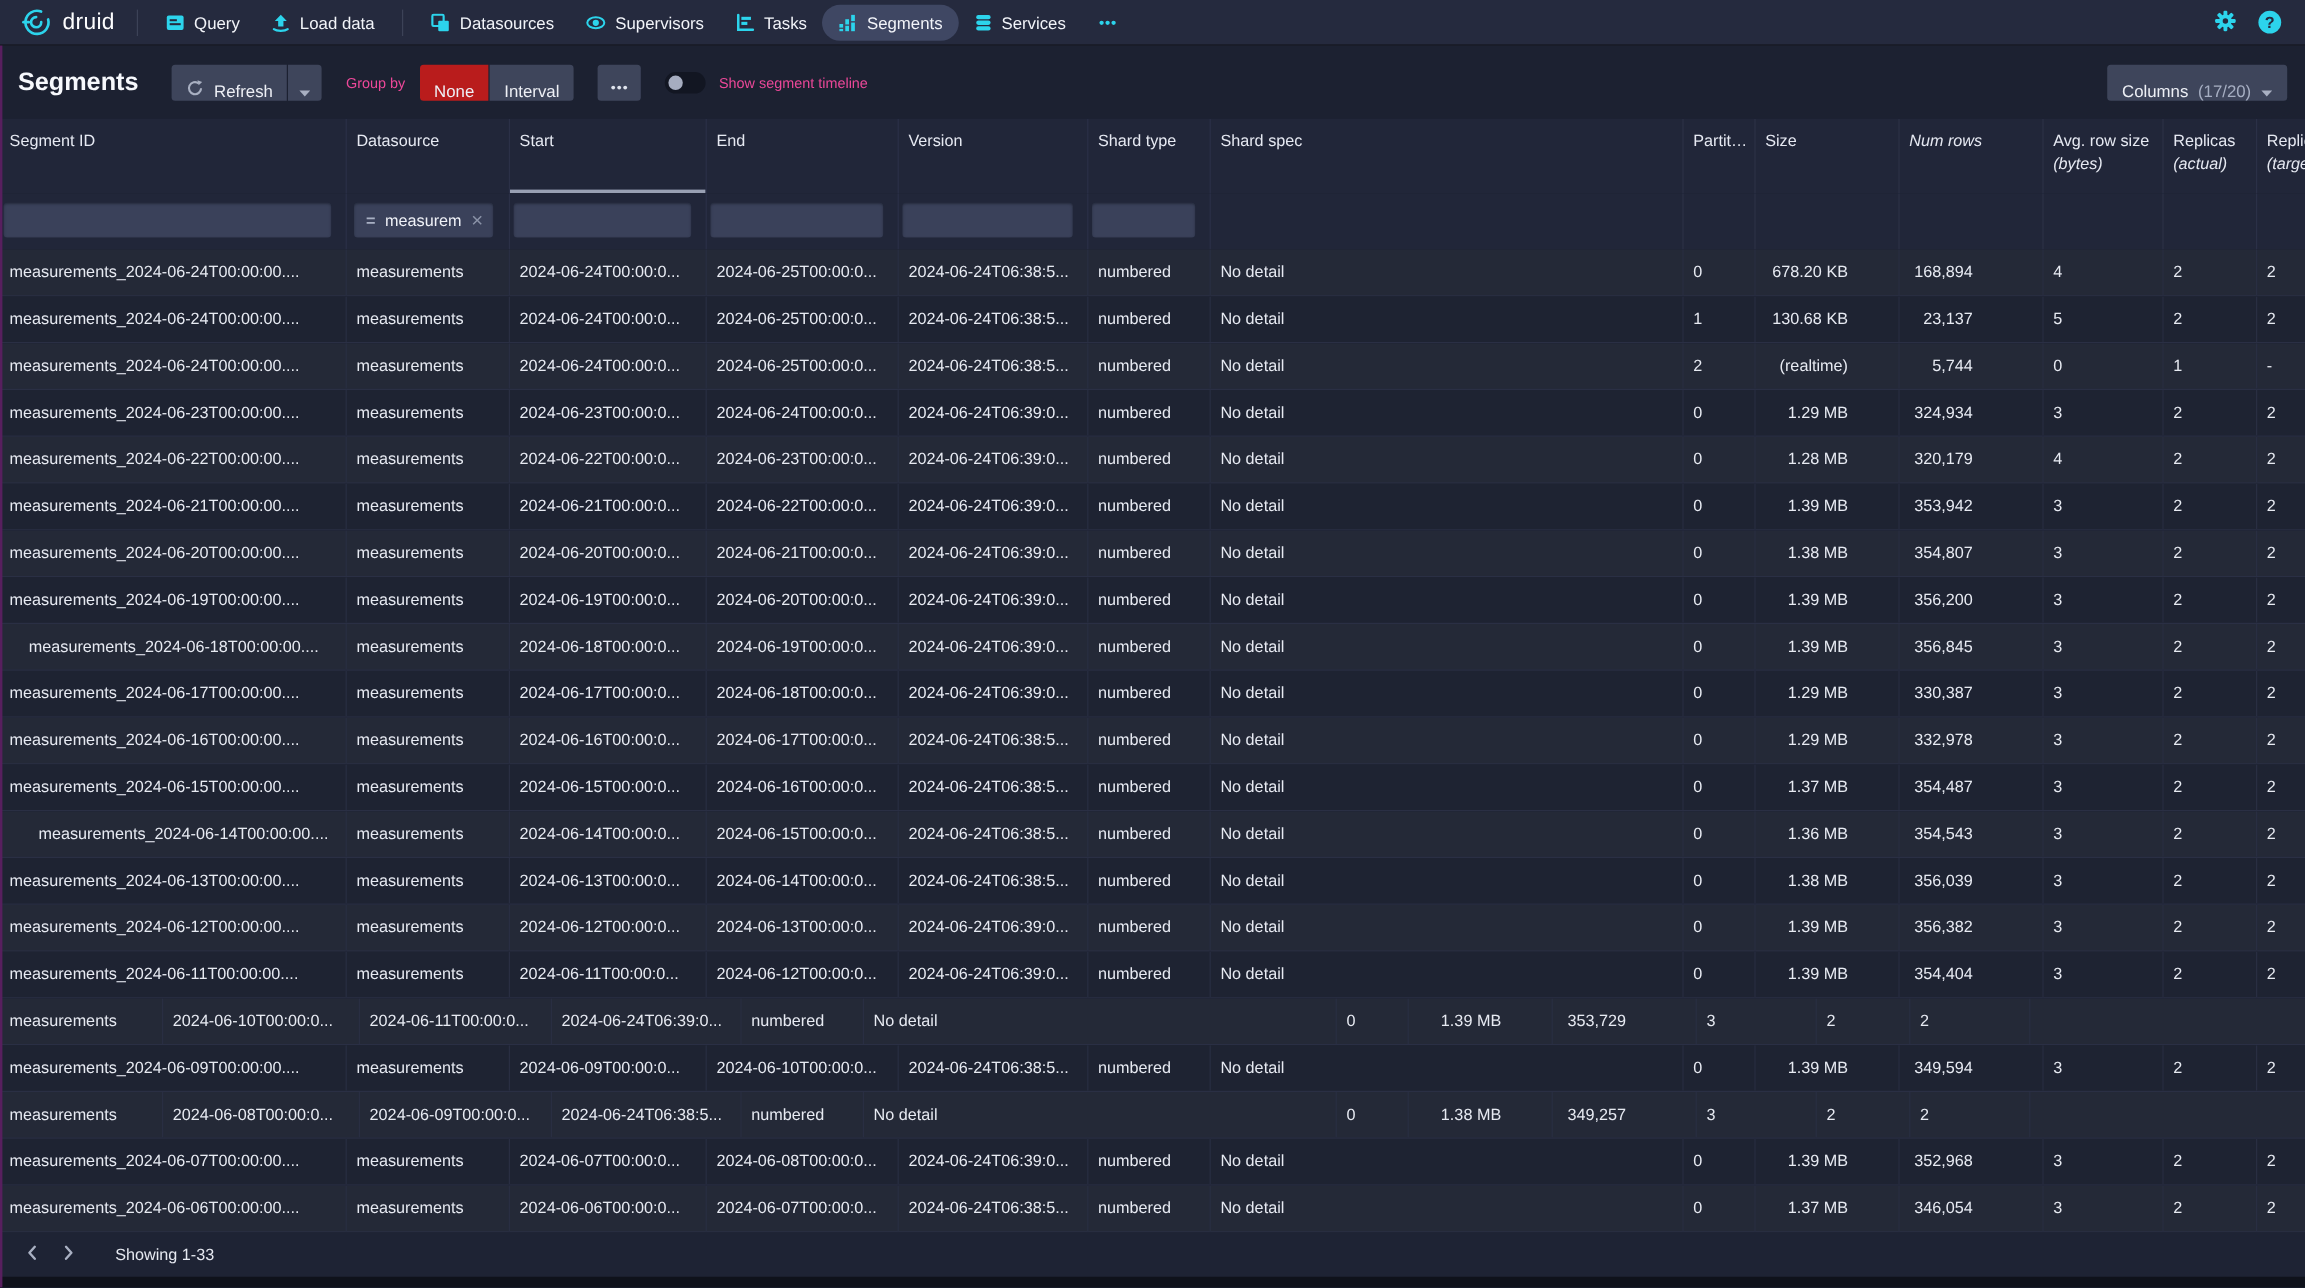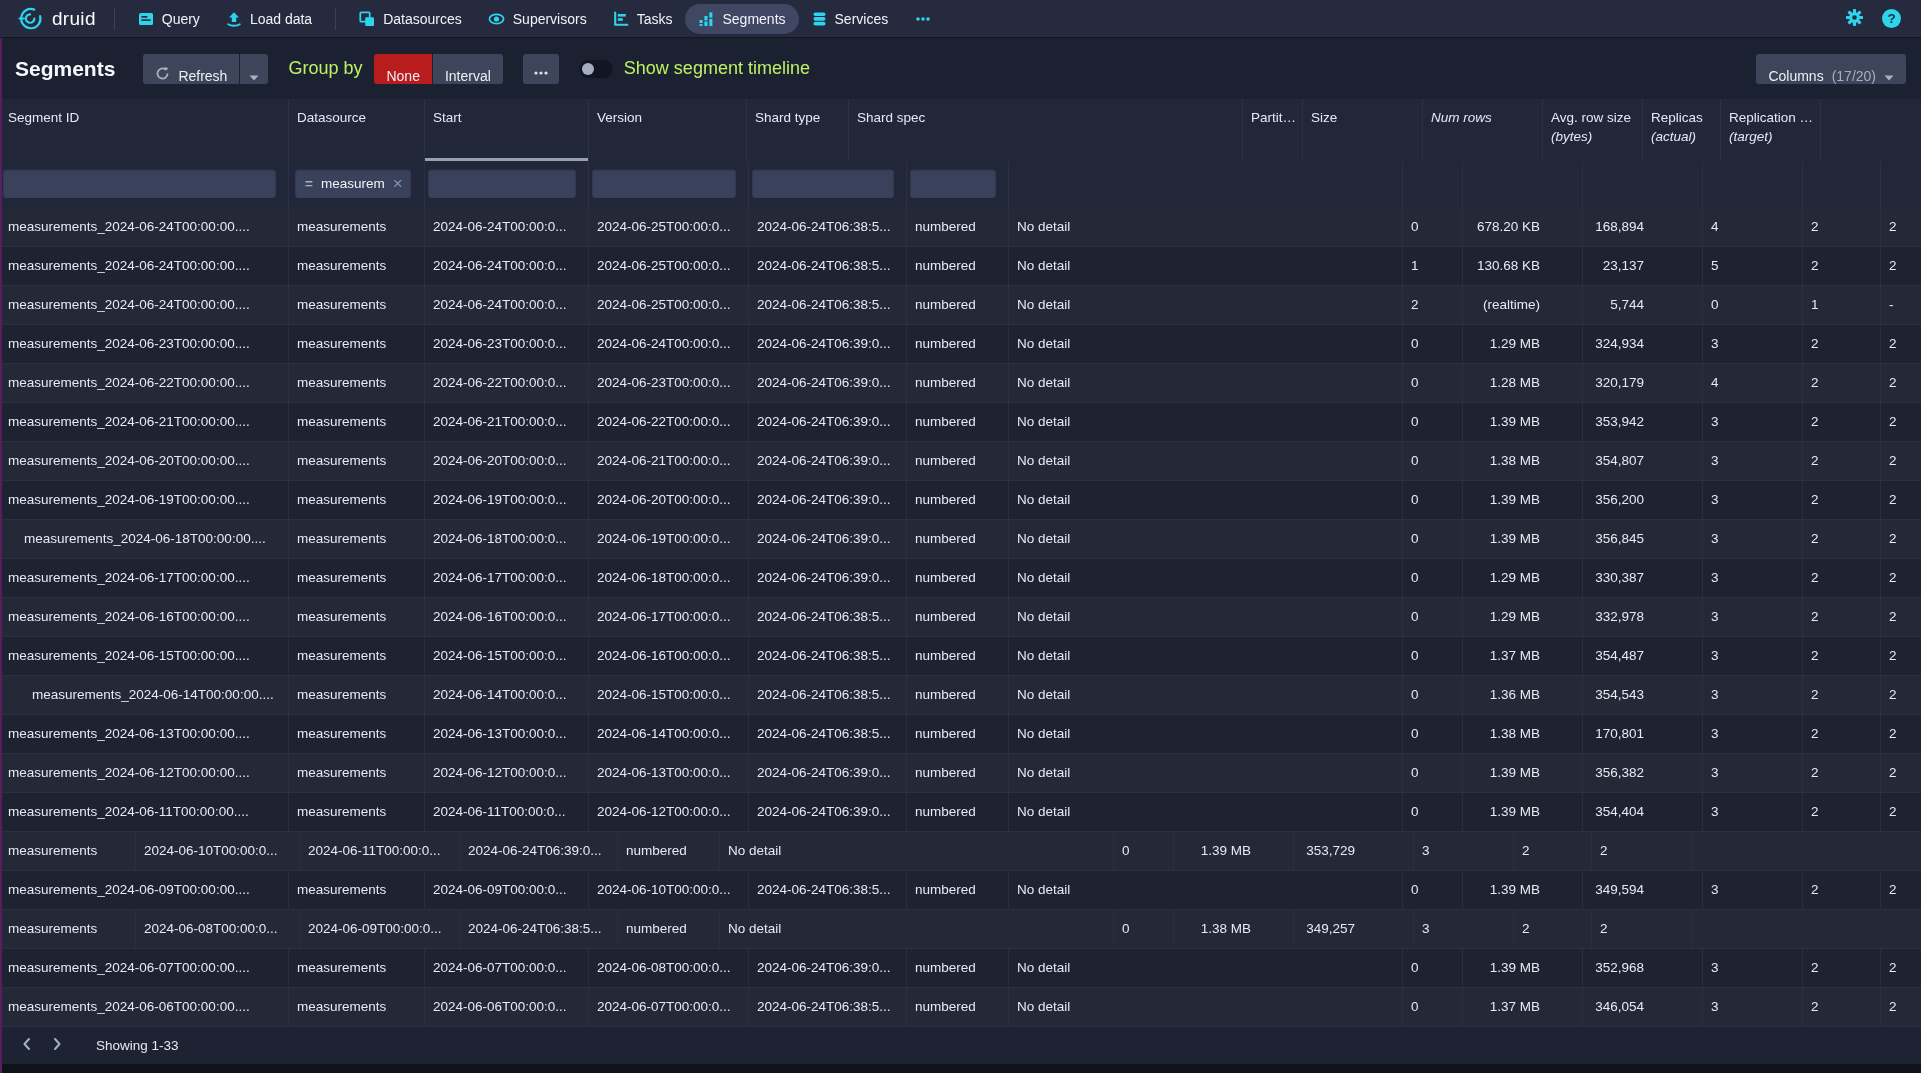--- a/index.html
+++ b/index.html
@@ -26,21 +26,21 @@
   
   .toolbar{height:61px;display:flex;align-items:center;padding:0 15px;box-sizing:border-box}
   .page-title{font-size:21px;font-weight:bold;color:#f6f8fc;margin-right:28px}
   .btn{background:#3e455b;height:30px;display:inline-flex;align-items:flex-end;gap:8px;
     padding:0 12px;border-radius:3px;font-size:14px;color:#eef0f6;cursor:pointer;
     border:none;font-family:inherit;white-space:nowrap}
   .btn.pressed{background:#b91c1c}
   .split{display:inline-flex;gap:1px;margin-right:20px}
   .split .btn:first-child{border-radius:3px 0 0 3px}
   .split .btn:last-child{border-radius:0 3px 3px 0;padding:0 9px}
-  .tlabel{font-size:18px;color:#bef264}
+  .tlabel{font-size:12px;color:#ec4899}
   .seg{display:inline-flex;gap:1px;margin:0 20px 0 12px}
   .seg .btn:first-child{border-radius:3px 0 0 3px}
   .seg .btn:last-child{border-radius:0 3px 3px 0}
   .more-btn{margin-right:20px;padding:0 10px}
   .switch{width:34px;height:18px;border-radius:9px;background:#121622;position:relative;
     margin-right:11px;cursor:pointer;flex:none}
   .switch .knob{position:absolute;left:3px;top:3px;width:12px;height:12px;border-radius:50%;background:#a6adc0}
   .columns-btn{margin-left:auto}
   .dim{color:#a6aec2}
   
@@ -239,20 +239,21 @@
           <path d="M0.5 0.5 H9.5 L5 5.5 Z" fill="#a9b0c2"></path>
         </svg></span>
   </button>
 </div>
 
 <div class="grid">
   <div class="thead" id="thead">
       <div class="th" style="width: 289px;"><span>Segment ID</span></div>
       <div class="th" style="width: 136px;"><span>Datasource</span></div>
       <div class="th sorted" style="width: 164px;"><span>Start</span></div>
+      <div class="th" style="width: 160px;"><span>End</span></div>
       <div class="th" style="width: 158px;"><span>Version</span></div>
       <div class="th" style="width: 102px;"><span>Shard type</span></div>
       <div class="th" style="width: 394px;"><span>Shard spec</span></div>
       <div class="th" style="width: 60px;"><span>Partition</span></div>
       <div class="th" style="width: 120px;"><span>Size</span></div>
       <div class="th" style="width: 120px; font-style: italic;"><span>Num rows</span></div>
       <div class="th" style="width: 100px;"><span>Avg. row size</span><span class="sub">(bytes)</span></div>
       <div class="th" style="width: 78px;"><span>Replicas</span><span class="sub">(actual)</span></div>
       <div class="th" style="width: 100px;"><span>Replication factor</span><span class="sub">(target)</span></div>
     </div>
@@ -474,21 +475,21 @@
       <div class="tr">
         <div class="td" style="width: 289px;">measurements_2024-06-13T00:00:00....</div>
         <div class="td" style="width: 136px;">measurements</div>
         <div class="td" style="width: 164px;">2024-06-13T00:00:0...</div>
         <div class="td" style="width: 160px;">2024-06-14T00:00:0...</div>
         <div class="td" style="width: 158px;">2024-06-24T06:38:5...</div>
         <div class="td" style="width: 102px;">numbered</div>
         <div class="td" style="width: 394px;">No detail</div>
         <div class="td" style="width: 60px;">0</div>
         <div class="td right" style="width: 120px; padding-right: 42px;">1.38 MB</div>
-        <div class="td right" style="width: 120px; padding-right: 58px;">170,801</div>
+        <div class="td right" style="width: 120px; padding-right: 58px;">356,039</div>
         <div class="td" style="width: 100px;">3</div>
         <div class="td" style="width: 78px;">2</div>
         <div class="td" style="width: 100px;">2</div>
       </div>
       <div class="tr odd">
         <div class="td" style="width: 289px;">measurements_2024-06-12T00:00:00....</div>
         <div class="td" style="width: 136px;">measurements</div>
         <div class="td" style="width: 164px;">2024-06-12T00:00:0...</div>
         <div class="td" style="width: 160px;">2024-06-13T00:00:0...</div>
         <div class="td" style="width: 158px;">2024-06-24T06:39:0...</div>

